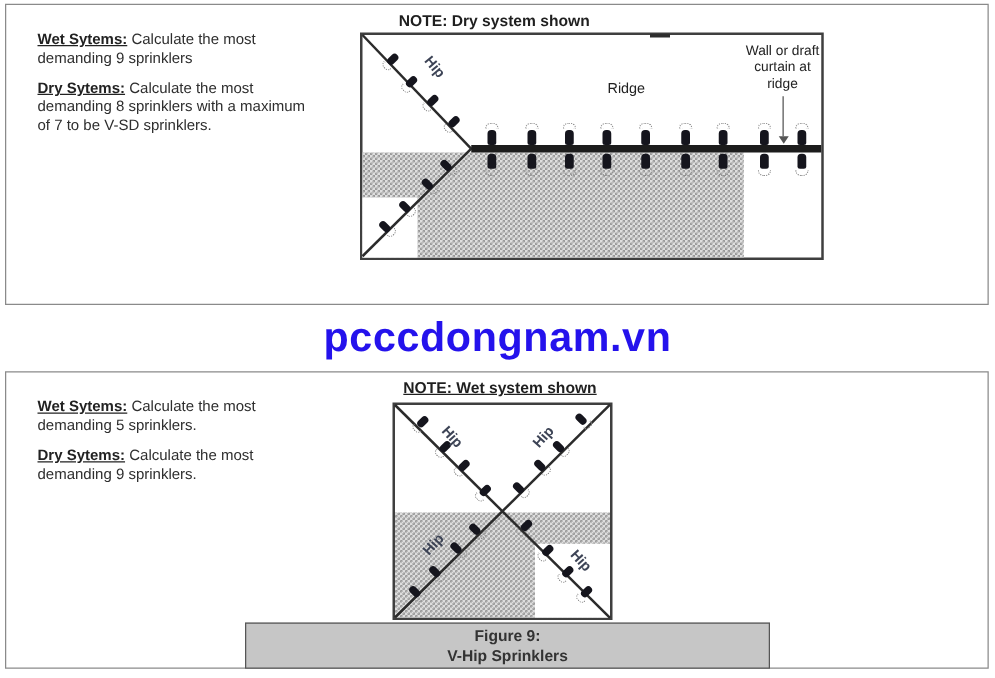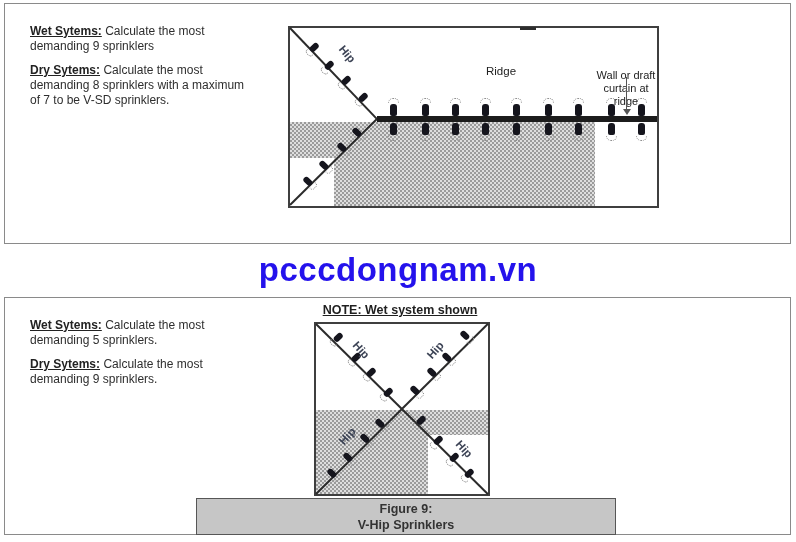--- a/index.html
+++ b/index.html
@@ -53,21 +53,21 @@
   .row-pendant .spr{top:95px;}
 
   .lbl{position:absolute;color:#222;z-index:6;}
   .lbl-hip{font-weight:bold;color:#3d4456;font-size:11.5px;}
   .hip8{left:48px;top:20px;transform:rotate(50deg);}
   .hip9-ul{left:36px;top:20px;transform:rotate(48deg);}
   .hip9-ur{left:110px;top:20px;transform:rotate(-48deg);}
   .hip9-ll{left:22px;top:106px;transform:rotate(-48deg);}
   .hip9-lr{left:139px;top:119px;transform:rotate(48deg);}
   .lbl-ridge{left:196px;top:37px;font-size:11.5px;}
-  .lbl-wall{left:295px;top:7px;width:82px;font-size:11px;line-height:13px;text-align:center;white-space:pre-line;margin-top:34px;}
+  .lbl-wall{left:295px;top:7px;width:82px;font-size:11px;line-height:13px;text-align:center;white-space:pre-line;}
   .arrow-line{position:absolute;left:336px;top:49px;width:1px;height:32px;background:#555;z-index:6;}
   .arrow-head{position:absolute;left:333px;top:81px;width:0;height:0;border-left:4px solid transparent;border-right:4px solid transparent;border-top:6px solid #555;z-index:6;}
 
   .caption{position:absolute;width:420px;height:37px;background:#c6c6c6;border:1px solid #565656;box-sizing:border-box;text-align:center;font-weight:bold;font-size:12.5px;line-height:16px;color:#333;padding-top:2px;}
   .caption-1{left:189px;top:204px;}
   .caption-2{left:191px;top:200px;}
 
   .watermark{position:absolute;left:0;top:251px;width:100%;text-align:center;font-size:33px;font-weight:bold;color:#2412ec;letter-spacing:0.5px;}
 </style>
 </head>
@@ -78,20 +78,21 @@
   <div class="panel panel-1">
 
     <div class="instructions">
       <p><span class="b">Wet Sytems:</span> <span>Calculate the most
 demanding 9 sprinklers</span></p>
       <p><span class="b">Dry Sytems:</span> <span>Calculate the most
 demanding 8 sprinklers with a maximum
 of 7 to be V-SD sprinklers.</span></p>
     </div>
 
+    <div class="note note-1">NOTE: Dry system shown</div>
 
     <div class="diagram diagram-1">
 
       <div class="hatch" style="left:0;top:94px;width:305px;height:84px;"></div>
       <div class="cutout" style="left:0;top:130px;width:44px;height:48px;"></div>
 
       <div class="line hip-u1"></div>
       <div class="line hip-l1"></div>
 
       <div class="bar bar-ridge"></div>

